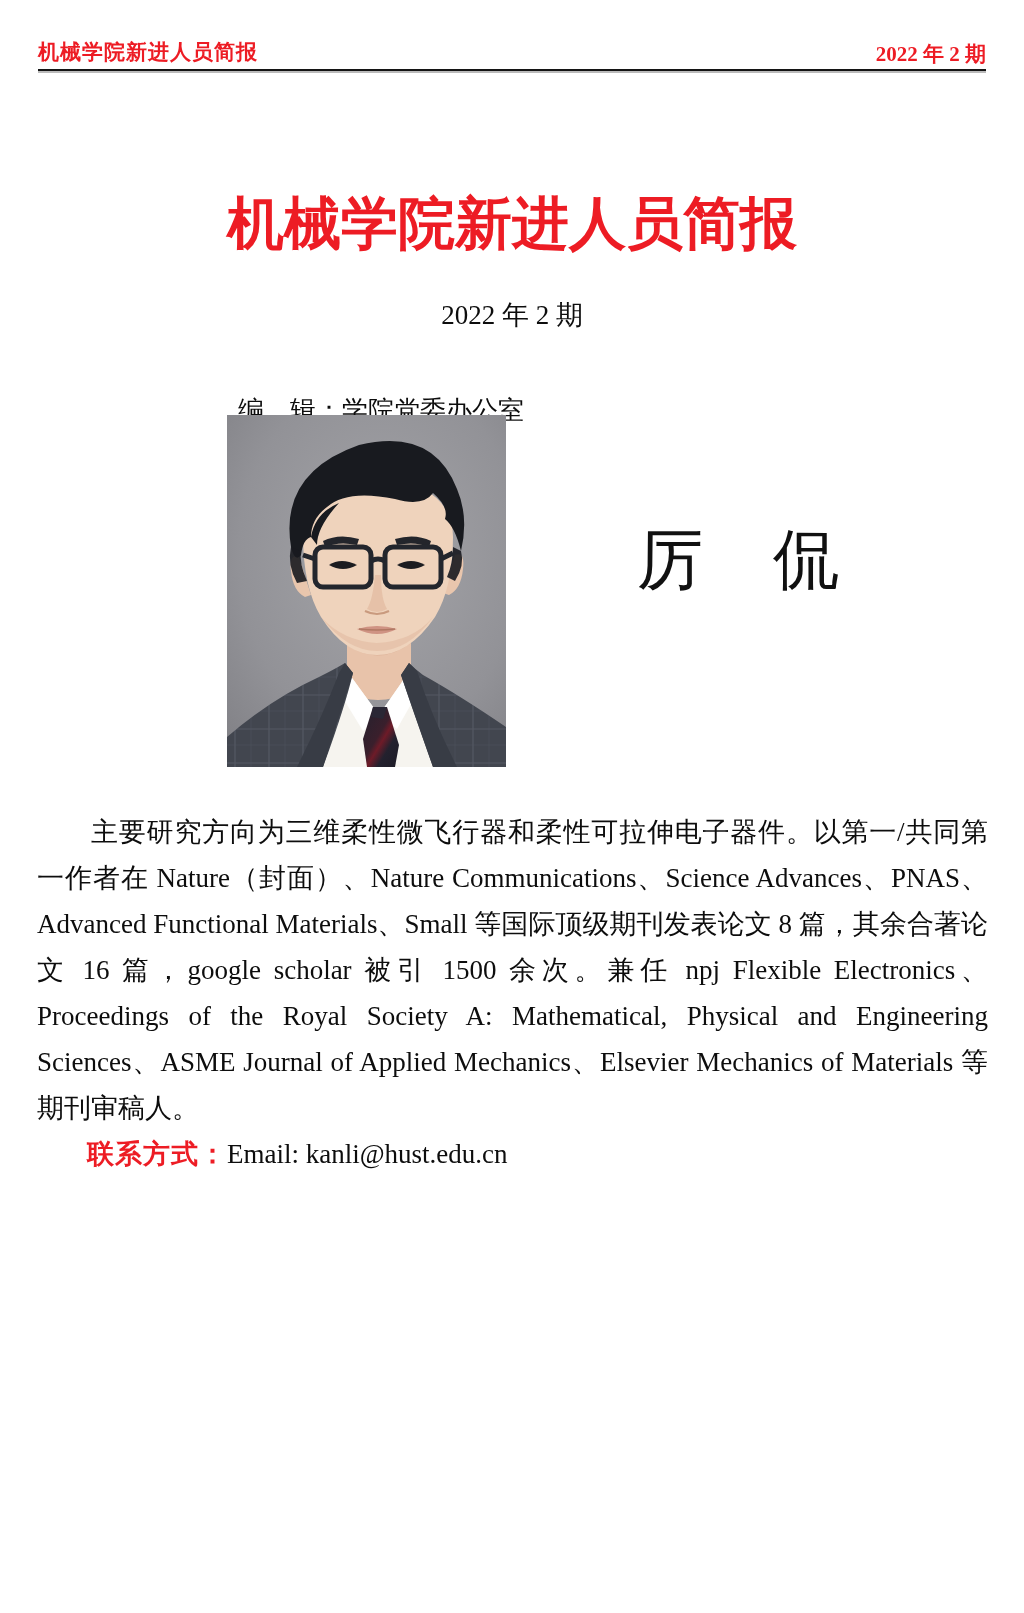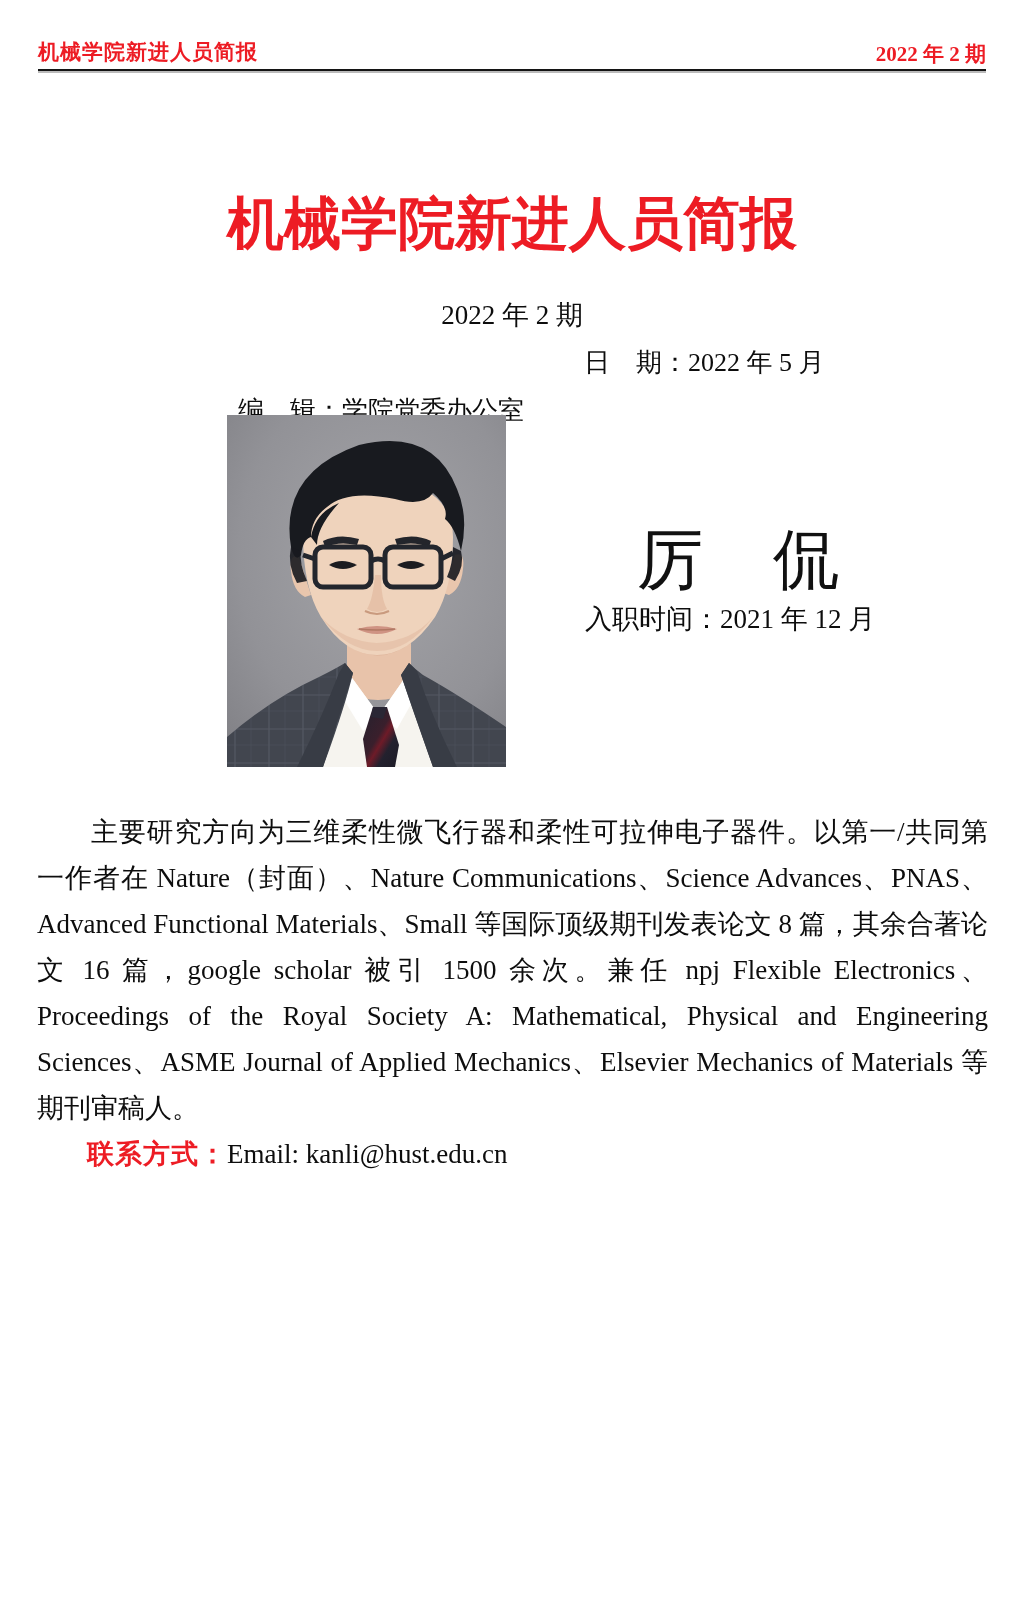--- a/index.html
+++ b/index.html
@@ -87,21 +87,20 @@
 
 <div class="page">
 
   <div class="hdr-left">机械学院新进人员简报</div>
   <div class="hdr-right">2022 年 2 期</div>
   <div class="hdr-rule"></div>
 
   <div class="doc-title">机械学院新进人员简报</div>
   <div class="issue-line">2022 年 2 期</div>
   <div class="editor-line">编　辑：学院党委办公室</div>
-  <div class="date-line">日　期：2022 年 5 月</div>
 
   <svg class="photo" viewBox="0 0 279 352" role="img">
     <defs>
       <radialGradient id="bgGrad" cx="55%" cy="40%" r="85%">
         <stop offset="0%" stop-color="#a4a4a8"></stop>
         <stop offset="60%" stop-color="#929297"></stop>
         <stop offset="100%" stop-color="#7c7c81"></stop>
       </radialGradient>
       <pattern id="plaid" width="34" height="34" patternUnits="userSpaceOnUse">
         <rect width="34" height="34" fill="#42464f"></rect>
@@ -161,21 +160,20 @@
     </g>
 
     <path d="M148 160 Q146 184 140 194 Q150 200 160 194 Q154 184 154 160 Z" fill="#e4bda2" opacity=".8"></path>
     <path d="M138 196 Q150 202 162 196" stroke="#c99a7e" stroke-width="2" fill="none"></path>
 
     <path d="M130 214 Q150 208 170 214 Q150 224 130 214 Z" fill="#cf9383"></path>
     <path d="M132 214 Q150 216 168 214" stroke="#b07863" stroke-width="1.6" fill="none"></path>
   </svg>
 
   <div class="person-name">厉　侃</div>
-  <div class="hire-line">入职时间：2021 年 12 月</div>
 
   <div class="body-text">
     <p>主要研究方向为三维柔性微飞行器和柔性可拉伸电子器件。以第一/共同第一作者在 Nature（封面）、Nature Communications、Science Advances、PNAS、Advanced Functional Materials、Small 等国际顶级期刊发表论文 8 篇，其余合著论文 16 篇，google scholar 被引 1500 余次。兼任 npj Flexible Electronics、Proceedings of the Royal Society A: Mathematical, Physical and Engineering Sciences、ASME Journal of Applied Mechanics、Elsevier Mechanics of Materials 等期刊审稿人。</p>
     <p class="kv"><span class="red-label">联系方式：</span><span>Email: kanli@hust.edu.cn</span></p>
 
   </div>
 
 </div>
 
 </body></html>

